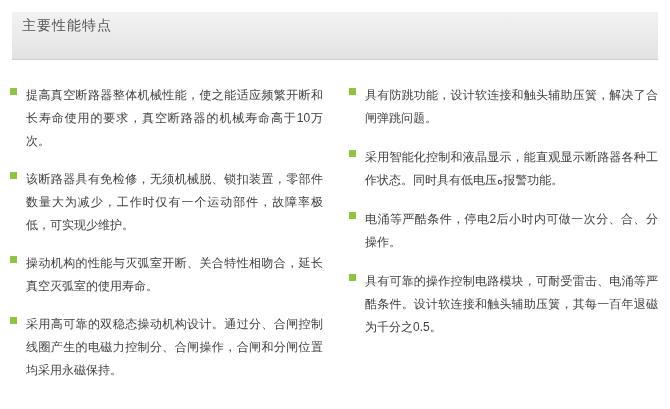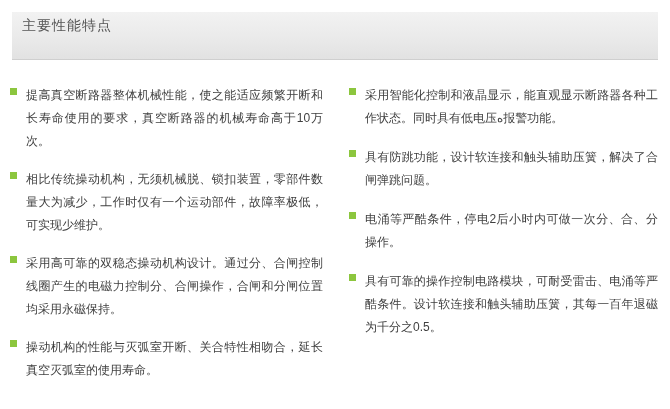--- a/index.html
+++ b/index.html
@@ -84,40 +84,40 @@
 
   <div class="columns">
 
     <div class="col left">
       <div class="bullet-item">
         <span class="bullet-marker"></span>
         <span class="bullet-text">提高真空断路器整体机械性能，使之能适应频繁开断和长寿命使用的要求，真空断路器的机械寿命高于10万次。</span>
       </div>
       <div class="bullet-item">
         <span class="bullet-marker"></span>
-        <span class="bullet-text">相比传统操动机构，无须机械脱、锁扣装置，零部件数量大为减少，工作时仅有一个运动部件，故障率极低，可实现少维护。</span>
+        <span class="bullet-text">该断路器具有免检修，无须机械脱、锁扣装置，零部件数量大为减少，工作时仅有一个运动部件，故障率极低，可实现少维护。</span>
+      </div>
+      <div class="bullet-item">
+        <span class="bullet-marker"></span>
+        <span class="bullet-text">操动机构的性能与灭弧室开断、关合特性相吻合，延长真空灭弧室的使用寿命。</span>
       </div>
       <div class="bullet-item">
         <span class="bullet-marker"></span>
         <span class="bullet-text">采用高可靠的双稳态操动机构设计。通过分、合闸控制线圈产生的电磁力控制分、合闸操作，合闸和分闸位置均采用永磁保持。</span>
-      </div>
-      <div class="bullet-item">
-        <span class="bullet-marker"></span>
-        <span class="bullet-text">操动机构的性能与灭弧室开断、关合特性相吻合，延长真空灭弧室的使用寿命。</span>
       </div>
     </div>
 
     <div class="col right">
       <div class="bullet-item">
         <span class="bullet-marker"></span>
-        <span class="bullet-text">采用智能化控制和液晶显示，能直观显示断路器各种工作状态。同时具有低电压ه报警功能。</span>
+        <span class="bullet-text">具有防跳功能，设计软连接和触头辅助压簧，解决了合闸弹跳问题。</span>
       </div>
       <div class="bullet-item">
         <span class="bullet-marker"></span>
-        <span class="bullet-text">具有防跳功能，设计软连接和触头辅助压簧，解决了合闸弹跳问题。</span>
+        <span class="bullet-text">采用智能化控制和液晶显示，能直观显示断路器各种工作状态。同时具有低电压ه报警功能。</span>
       </div>
       <div class="bullet-item">
         <span class="bullet-marker"></span>
         <span class="bullet-text">电涌等严酷条件，停电2后小时内可做一次分、合、分操作。</span>
       </div>
       <div class="bullet-item">
         <span class="bullet-marker"></span>
         <span class="bullet-text">具有可靠的操作控制电路模块，可耐受雷击、电涌等严酷条件。设计软连接和触头辅助压簧，其每一百年退磁为千分之0.5。</span>
       </div>
     </div>

